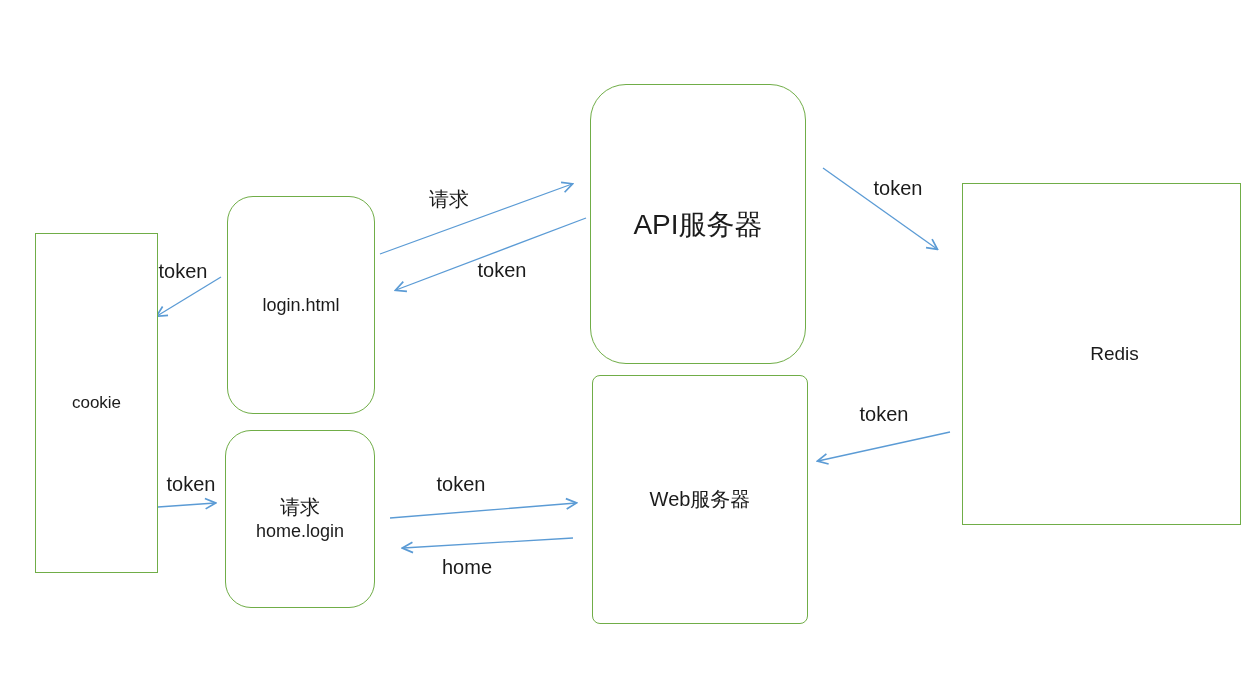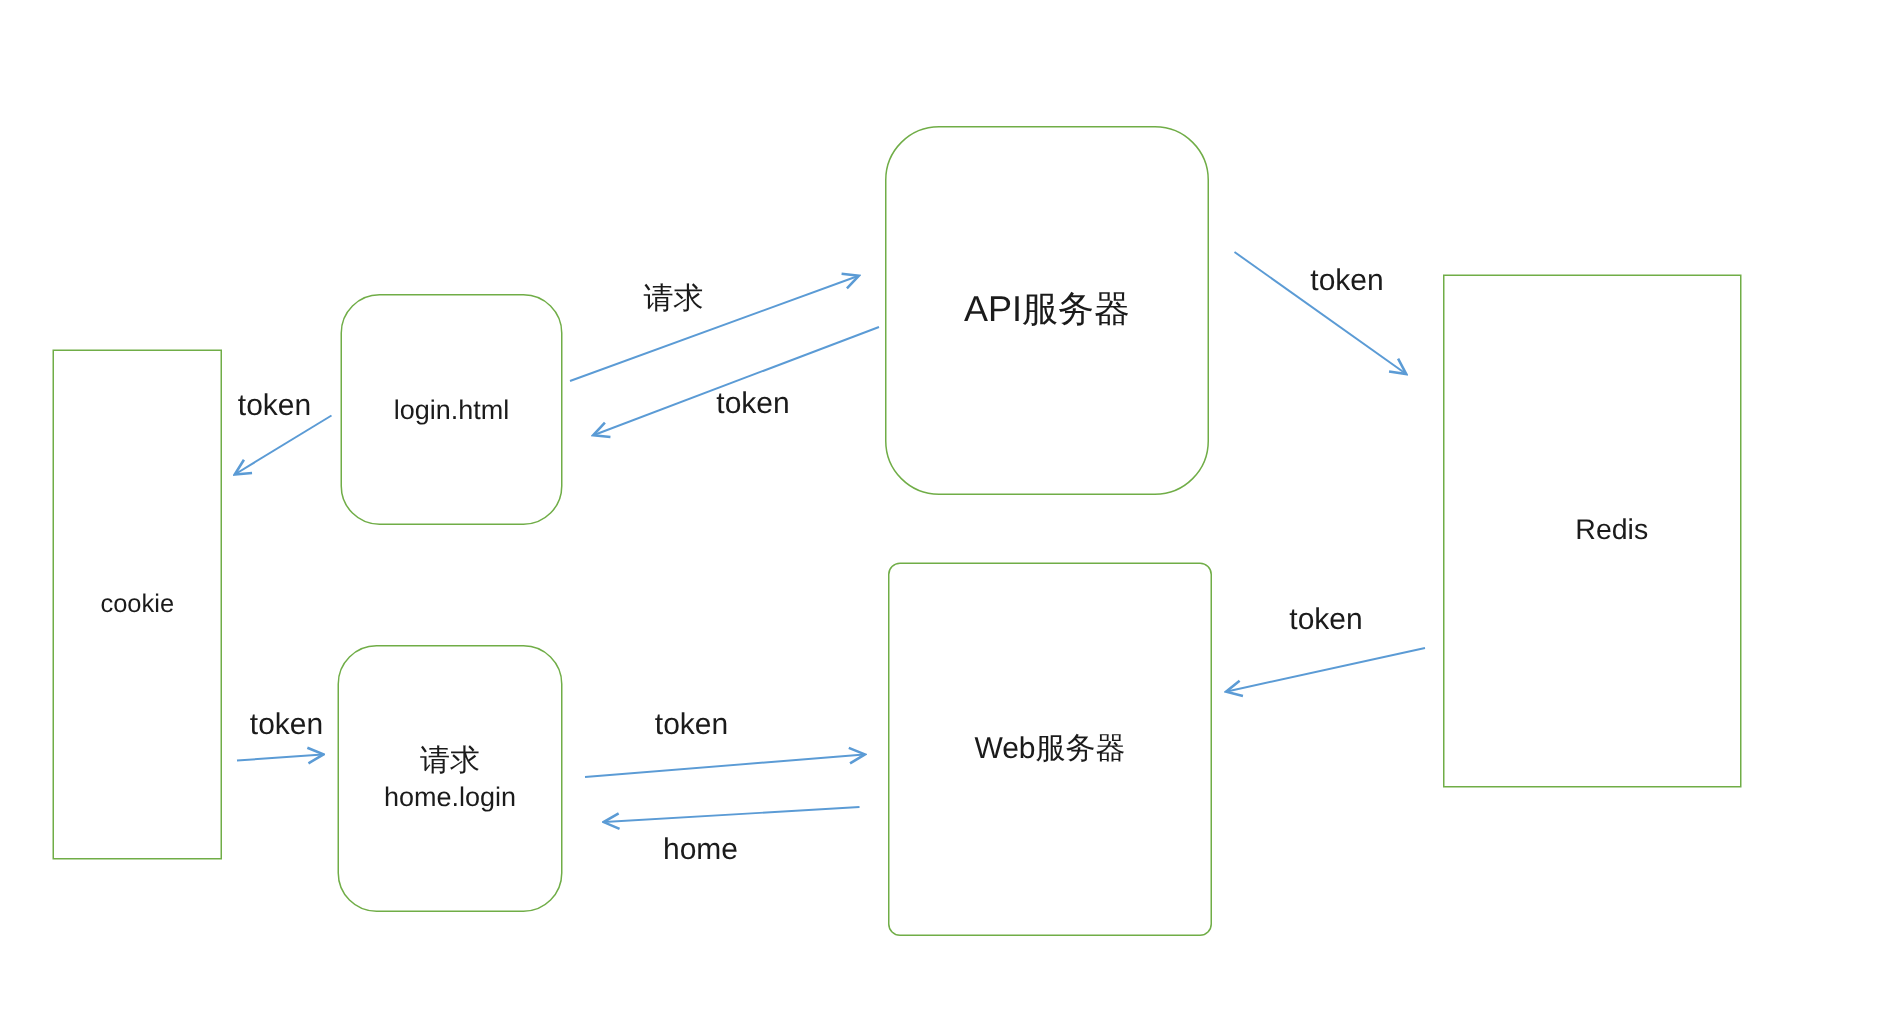--- a/index.html
+++ b/index.html
@@ -29,24 +29,24 @@
     box-sizing: border-box;
     border: 1.5px solid #70AD47;
     background: #ffffff;
     display: flex;
     flex-direction: column;
     align-items: center;
     justify-content: center;
     text-align: center;
     line-height: 1.25;
   }
-  .node-cookie     { left: 35px;  top: 233px; width: 113px; height: 340px; border-radius: 0;    font-size: 17px; }
-  .node-login      { left: 227px; top: 196px; width: 148px; height: 154px; border-radius: 26px; font-size: 18px; text-align: center; }
-  .node-api        { left: 590px; top: 84px;  width: 216px; height: 246px; border-radius: 36px; font-size: 24px; }
-  .node-redis      { left: 962px; top: 183px; width: 199px; height: 342px; border-radius: 0;    font-size: 19px; padding-left: 26px; }
+  .node-cookie     { left: 35px;  top: 233px; width: 123px; height: 340px; border-radius: 0;    font-size: 17px; }
+  .node-login      { left: 227px; top: 196px; width: 148px; height: 218px; border-radius: 26px; font-size: 18px; text-align: center; }
+  .node-api        { left: 590px; top: 84px;  width: 216px; height: 280px; border-radius: 36px; font-size: 28px; }
+  .node-redis      { left: 962px; top: 183px; width: 279px; height: 342px; border-radius: 0;    font-size: 19px; padding-left: 26px; }
   .node-request    { left: 225px; top: 430px; width: 150px; height: 178px; border-radius: 26px; font-size: 20px; }
   .node-request .line2 { font-size: 18px; }
   .node-web        { left: 592px; top: 375px; width: 216px; height: 249px; border-radius: 8px; font-size: 20px; }
   .edge-label {
     position: absolute;
     transform: translate(-50%, -50%);
     font-size: 20px;
     white-space: nowrap;
     color: #1b1b1b;
   }

